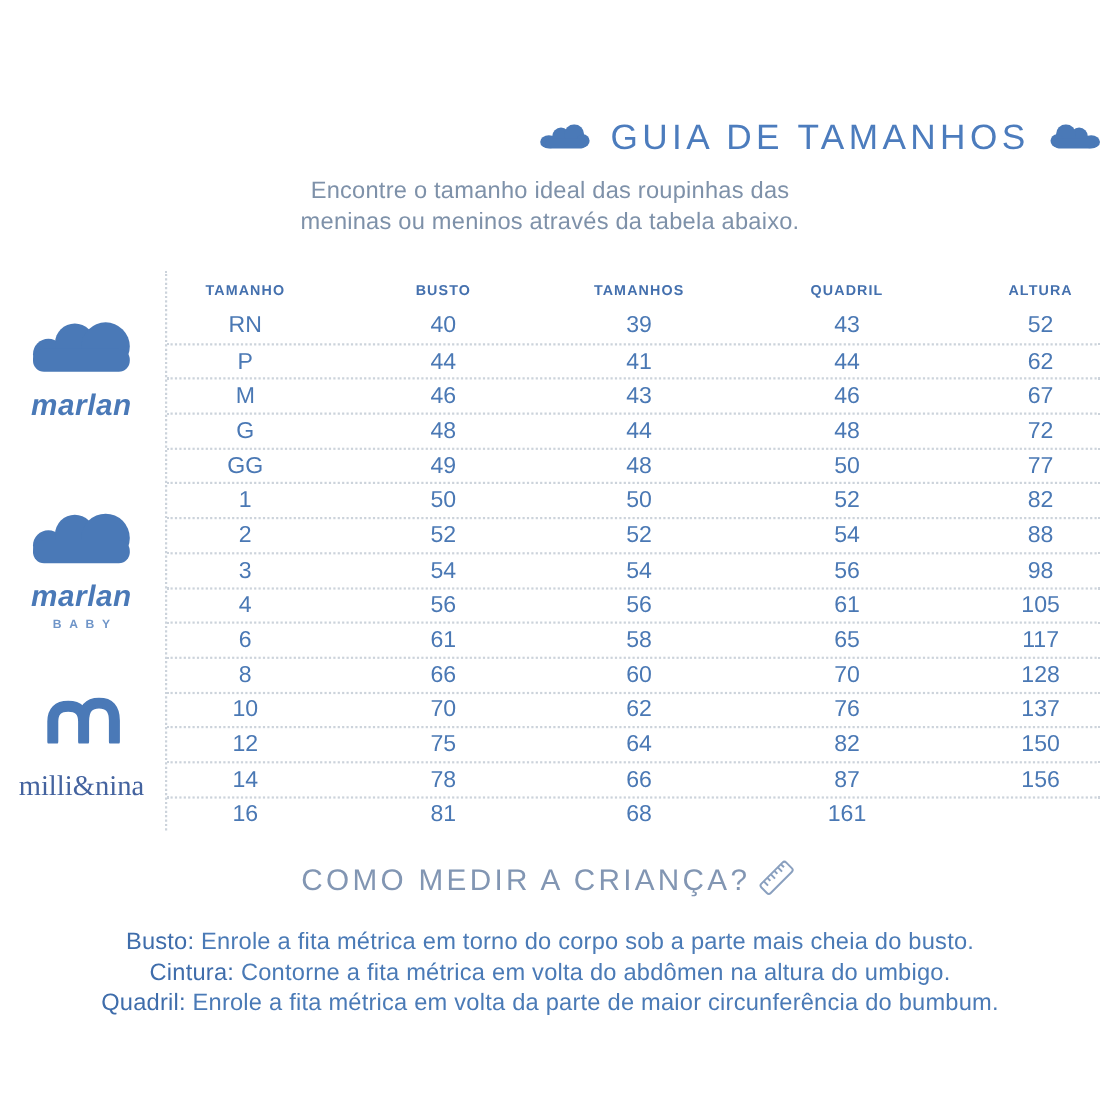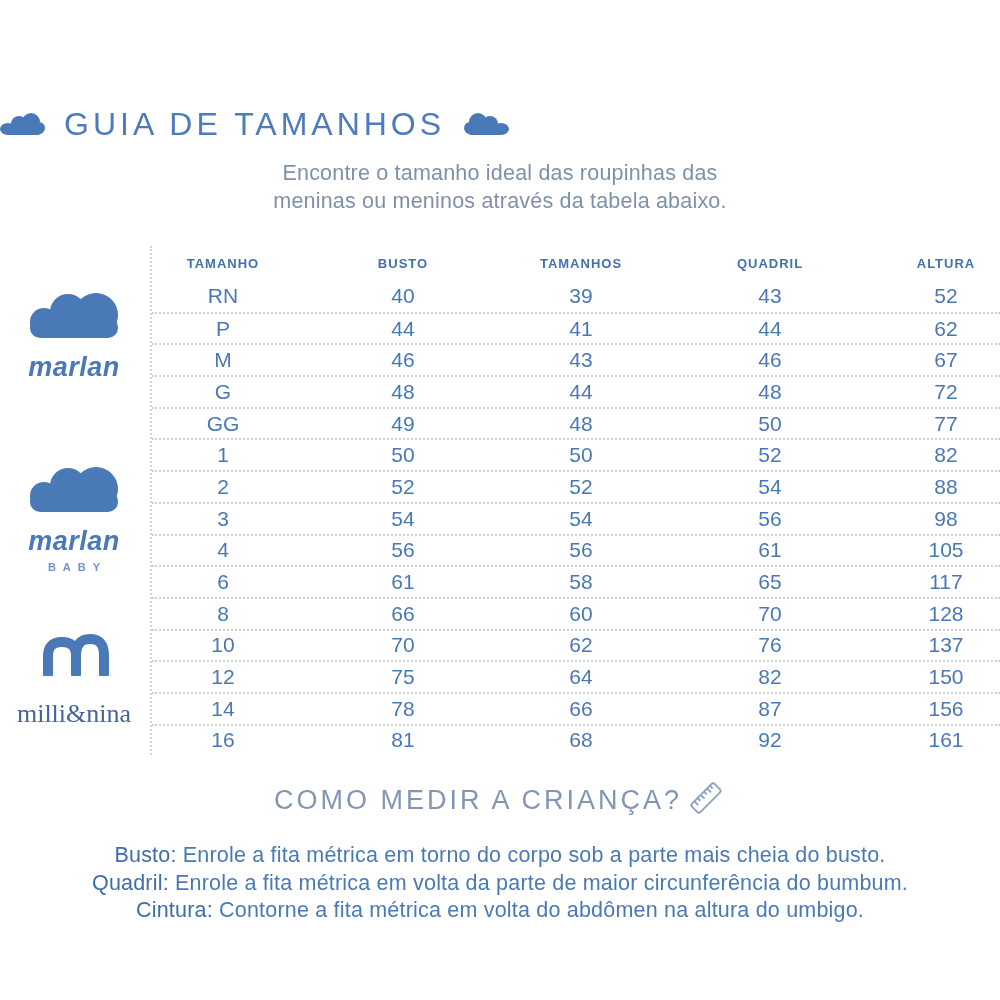--- a/index.html
+++ b/index.html
@@ -4,21 +4,21 @@
 <style>
   * { margin:0; padding:0; box-sizing:border-box; }
   body { background:#fff; }
   .canvas {
     position:relative; width:1000px; height:1000px; background:#ffffff;
     font-family:"Liberation Sans","DejaVu Sans",sans-serif; overflow:hidden;
   }
 
   
   .header { position:absolute; top:106px; left:0; right:0; text-align:center; }
-  .title-row { display:flex; align-items:center; justify-content:flex-start; gap:18px; }
+  .title-row { display:flex; align-items:center; justify-content:flex-end; gap:18px; }
   .page-title { font-size:32px; font-weight:400; letter-spacing:4px; color:#4c7cbd; }
   .cloud-sm { display:inline-flex; }
   .cloud-sm.flip svg { transform:scaleX(-1); }
   .subtitle { margin-top:16px; font-size:21.5px; line-height:28px; color:#7e91a9; letter-spacing:0.2px; }
 
   
   .brand { position:absolute; text-align:center; color:#4a79b7; }
   .brand-marlan { left:20px; top:286px; width:108px; }
   .brand-marlan-baby { left:20px; top:460px; width:108px; }
   .brand-milli { left:8px; top:634px; width:132px; }
@@ -225,38 +225,37 @@
           <div class="tcell">14</div>
           <div class="tcell">78</div>
           <div class="tcell">66</div>
           <div class="tcell">87</div>
           <div class="tcell">156</div>
         </div>
         <div class="trow data">
           <div class="tcell">16</div>
           <div class="tcell">81</div>
           <div class="tcell">68</div>
-          <div class="tcell">92</div>
           <div class="tcell">161</div>
         </div>
       </div>
   </div>
 
   <div class="howto">
     <div class="howto-heading-row">
       <span class="howto-heading">COMO MEDIR A CRIANÇA?</span>
       <span>
         <svg width="40" height="40" viewBox="0 0 40 40">
           <g transform="rotate(-45 20 20)" stroke="#8aa0bf" fill="none" stroke-width="1.8">
             <rect x="4" y="14" width="32" height="12" rx="2.5"></rect>
             <path d="M9.5 14 v5.5 M14 14 v4 M18.5 14 v5.5 M23 14 v4 M27.5 14 v5.5 M31.5 14 v4"></path>
           </g>
         </svg>
       </span>
     </div>
     <div class="howto-lines">
         <div class="howto-line"><b>Busto:</b> Enrole a fita métrica em torno do corpo sob a parte mais cheia do busto.</div>
+        <div class="howto-line"><b>Cintura:</b> Contorne a fita métrica em volta do abdômen na altura do umbigo.</div>
         <div class="howto-line"><b>Quadril:</b> Enrole a fita métrica em volta da parte de maior circunferência do bumbum.</div>
-        <div class="howto-line"><b>Cintura:</b> Contorne a fita métrica em volta do abdômen na altura do umbigo.</div>
       </div>
   </div>
 
 </div>
 
 </body></html>

